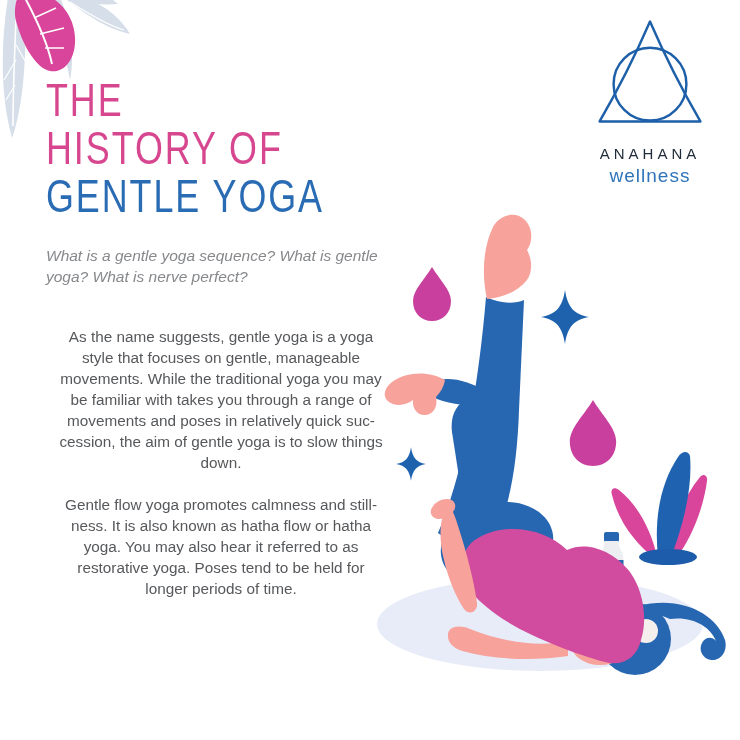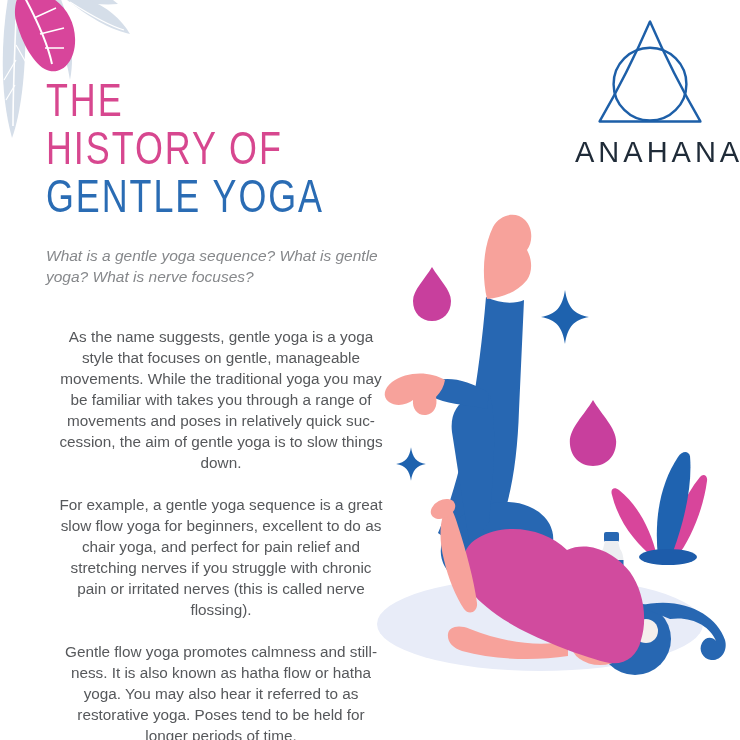--- a/index.html
+++ b/index.html
@@ -13,22 +13,22 @@
   }
   .abs { position: absolute; }
 
   
   #corner-leaves { left: 0; top: 0; }
 
   
   #brand { left: 575px; top: 16px; width: 150px; text-align: center; }
   #brand svg { display: block; margin: 0 auto; }
   .brand-name {
-    margin-top: 8px;
-    font-size: 29px;
+    margin-top: 17px;
+    font-size: 15px;
     font-weight: 300;
     letter-spacing: 4px;
     color: #1f2b38;
   }
   .brand-tagline {
     margin-top: 3px;
     font-size: 19px;
     font-weight: 300;
     letter-spacing: 1px;
     color: #2f74b9;
@@ -91,45 +91,40 @@
 </svg>
 
 <div id="brand" class="abs">
   <svg width="112" height="112" viewBox="0 0 120 120">
     <g fill="none" stroke="#1d5fa8" stroke-width="2.6" stroke-linejoin="round">
       <path d="M60,6 C47,36 24,82 6,113 L114,113 C96,82 73,36 60,6 Z"></path>
       <circle cx="60" cy="73" r="39"></circle>
     </g>
   </svg>
   <div class="brand-name">ANAHANA</div>
+  <div class="brand-tagline">wellness</div>
 </div>
 
 <h1 id="headline" class="abs">
   <span class="title-line t-pink">THE</span>
   <span class="title-line t-pink">HISTORY OF</span>
   <span class="title-line t-blue">GENTLE YOGA</span>
 </h1>
 
 <div id="intro" class="abs">What is a gentle yoga sequence? What is gentle
-yoga? What is nerve focuses?</div>
+yoga? What is nerve perfect?</div>
 
 <div id="article" class="abs">
   <p>As the name suggests, gentle yoga is a yoga
 style that focuses on gentle, manageable
 movements. While the traditional yoga you may
 be familiar with takes you through a range of
 movements and poses in relatively quick suc-
 cession, the aim of gentle yoga is to slow things
 down.</p>
-  <p>For example, a gentle yoga sequence is a great
-slow flow yoga for beginners, excellent to do as
-chair yoga, and perfect for pain relief and
-stretching nerves if you struggle with chronic
-pain or irritated nerves (this is called nerve
-flossing).</p>
   <p>Gentle flow yoga promotes calmness and still-
 ness. It is also known as hatha flow or hatha
 yoga. You may also hear it referred to as
 restorative yoga. Poses tend to be held for
 longer periods of time.</p>
 </div>
 
 <svg id="illustration" class="abs" width="370" height="525" viewBox="370 185 370 525">
 
   <ellipse cx="540" cy="624" rx="163" ry="47" fill="#e8ecf8"></ellipse>

